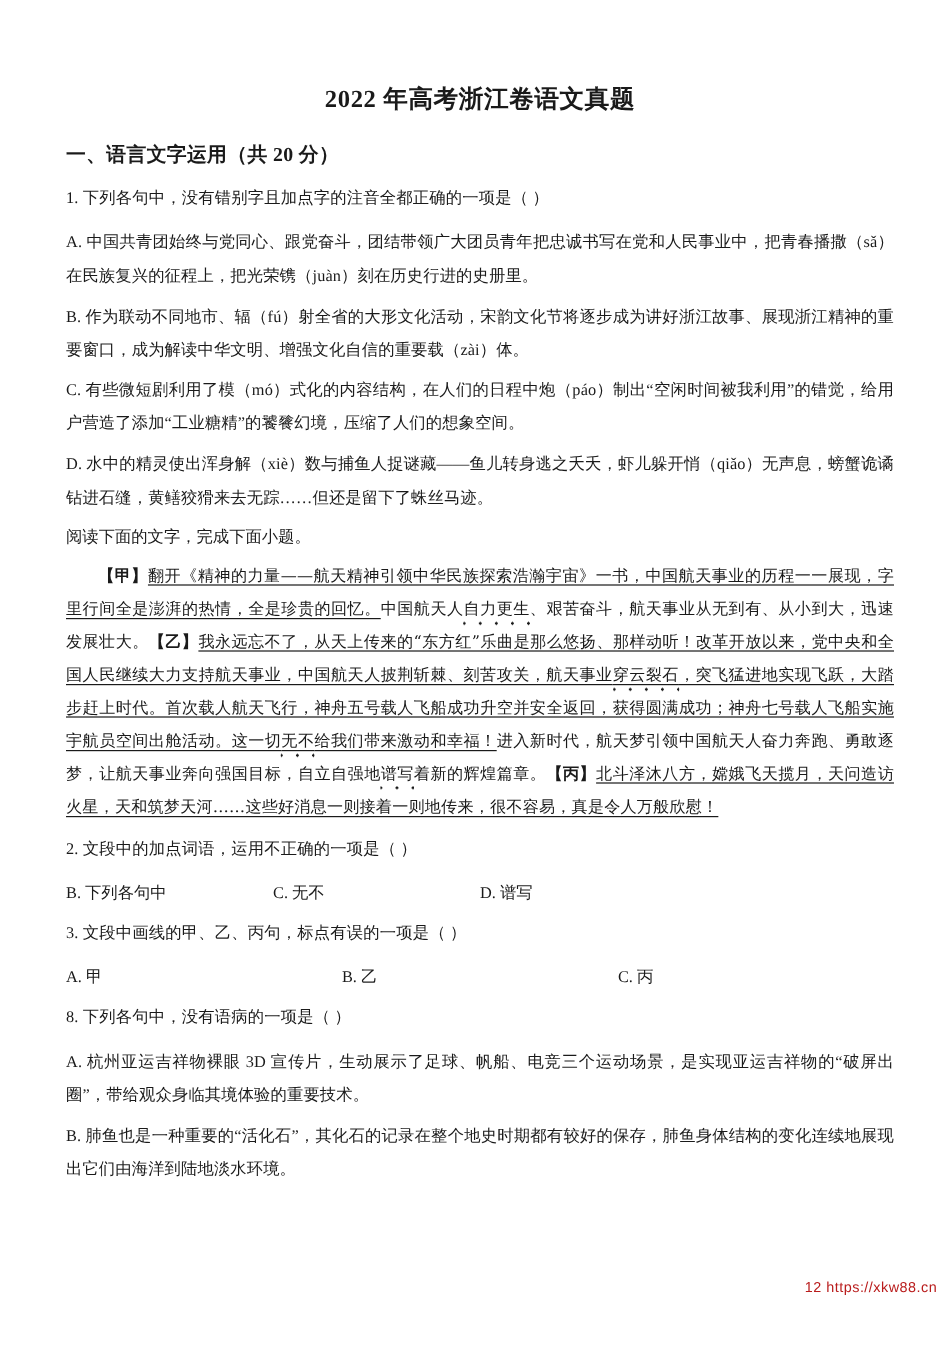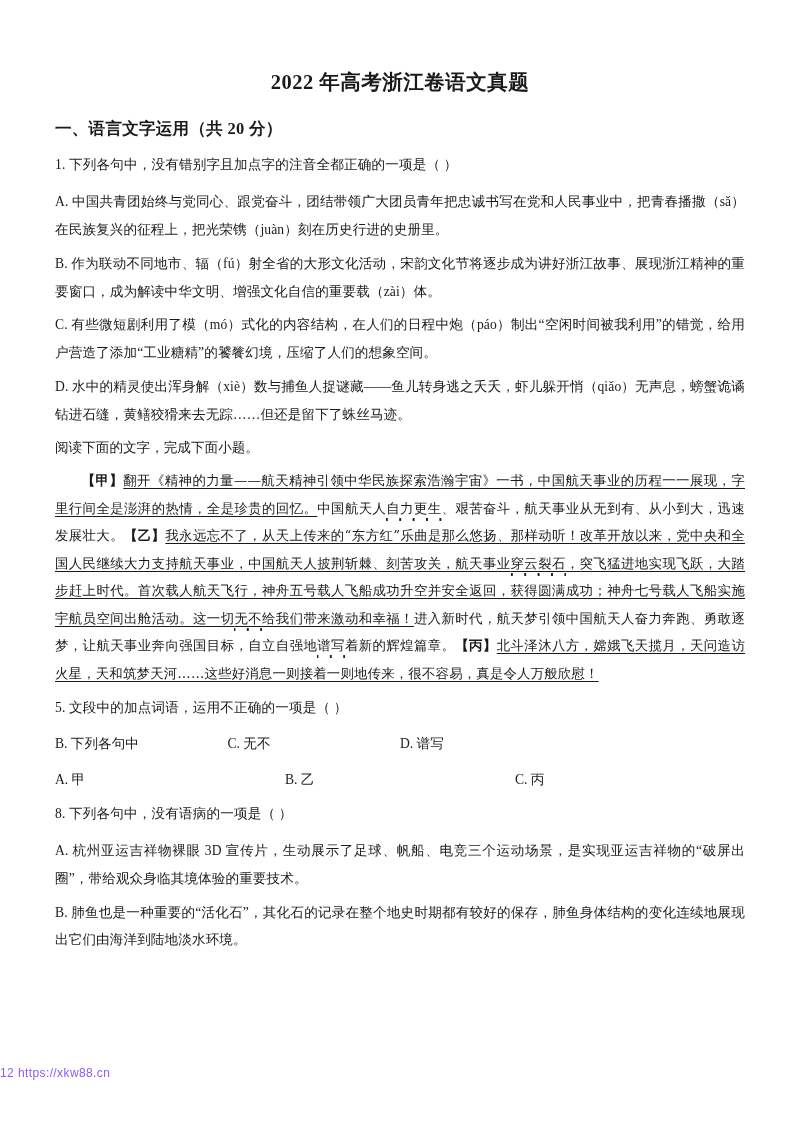--- a/index.html
+++ b/index.html
@@ -94,25 +94,25 @@
     height: 3px;
     background-image: radial-gradient(circle at center, #1a1a1a 1.1px, rgba(0,0,0,0) 1.3px);
     background-size: 1em 3px;
     background-repeat: repeat-x;
     background-position: center bottom;
   }
   .brk { font-weight: bold; }
   .footer {
     position: absolute;
     left: 0;
-    right: 0;
+    right: 12px;
     bottom: 42px;
-    text-align: left;
+    text-align: right;
     font-size: 12px;
-    color: #8b5cf6;
+    color: #b91c1c;
     font-family: "Liberation Sans", sans-serif;
     letter-spacing: 0.4px;
   }
 </style>
 </head>
 <body>
 
 <div class="page">
 
   <h1 class="doc-title">2022 年高考浙江卷语文真题</h1>
@@ -122,27 +122,28 @@
   <div class="q-stem">1. 下列各句中，没有错别字且加点字的注音全都正确的一项是（    ）</div>
   <div class="opt">A. 中国共青团始终与党同心、跟党奋斗，团结带领广大团员青年把忠诚书写在党和人民事业中，把青春播撒（sǎ）在民族复兴的征程上，把光荣镌（juàn）刻在历史行进的史册里。</div>
   <div class="opt">B. 作为联动不同地市、辐（fú）射全省的大形文化活动，宋韵文化节将逐步成为讲好浙江故事、展现浙江精神的重要窗口，成为解读中华文明、增强文化自信的重要载（zài）体。</div>
   <div class="opt">C. 有些微短剧利用了模（mó）式化的内容结构，在人们的日程中炮（páo）制出“空闲时间被我利用”的错觉，给用户营造了添加“工业糖精”的饕餮幻境，压缩了人们的想象空间。</div>
   <div class="opt">D. 水中的精灵使出浑身解（xiè）数与捕鱼人捉谜藏——鱼儿转身逃之夭夭，虾儿躲开悄（qiǎo）无声息，螃蟹诡谲钻进石缝，黄鳝狡猾来去无踪……但还是留下了蛛丝马迹。</div>
 
   <div class="lead">阅读下面的文字，完成下面小题。</div>
 
   <div class="passage"><span class="brk">【甲】</span><span class="u">翻开《精神的力量——航天精神引领中华民族探索浩瀚宇宙》一书，中国航天事业的历程一一展现，字里行间全是澎湃的热情，全是珍贵的回忆。</span><span>中国航天人</span><span class="dot">自力更生</span><span>、艰苦奋斗，航天事业从无到有、从小到大，迅速发展壮大。</span><span class="brk">【乙】</span><span class="u">我永远忘不了，从天上传来的“东方红”乐曲是那么悠扬、那样动听！改革开放以来，党中央和全国人民继续大力支持航天事业，中国航天人披荆斩棘、刻苦攻关，航天事业</span><span class="u dot">穿云裂石</span><span class="u">，突飞猛进地实现飞跃，大踏步赶上时代。首次载人航天飞行，神舟五号载人飞船成功升空并安全返回，获得圆满成功；神舟七号载人飞船实施宇航员空间出舱活动。这一切</span><span class="u dot">无不</span><span class="u">给我们带来激动和幸福！</span><span>进入新时代，航天梦引领中国航天人奋力奔跑、勇敢逐梦，让航天事业奔向强国目标，自立自强地</span><span class="dot">谱写</span><span>着新的辉煌篇章。</span><span class="brk">【丙】</span><span class="u">北斗泽沐八方，嫦娥飞天揽月，天问造访火星，天和筑梦天河……这些好消息一则接着一则地传来，很不容易，真是令人万般欣慰！</span></div>
 
-  <div class="q-stem">5. 文段中的加点词语，运用不正确的一项是（    ）</div>
+  <div class="q-stem">2. 文段中的加点词语，运用不正确的一项是（    ）</div>
   <div class="opt-inline-row">
     <span class="opt-cell w4">B. 下列各句中</span>
     <span class="opt-cell w4">C. 无不</span>
     <span class="opt-cell w4">D. 谱写</span>
   </div>
 
+  <div class="q-stem">3. 文段中画线的甲、乙、丙句，标点有误的一项是（    ）</div>
   <div class="opt-inline-row">
     <span class="opt-cell w3">A. 甲</span>
     <span class="opt-cell w3">B. 乙</span>
     <span class="opt-cell w3">C. 丙</span>
   </div>
 
   <div class="q-stem">8. 下列各句中，没有语病的一项是（    ）</div>
   <div class="opt">A. 杭州亚运吉祥物裸眼 3D 宣传片，生动展示了足球、帆船、电竞三个运动场景，是实现亚运吉祥物的“破屏出圈”，带给观众身临其境体验的重要技术。</div>
   <div class="opt">B. 肺鱼也是一种重要的“活化石”，其化石的记录在整个地史时期都有较好的保存，肺鱼身体结构的变化连续地展现出它们由海洋到陆地淡水环境。</div>
 

